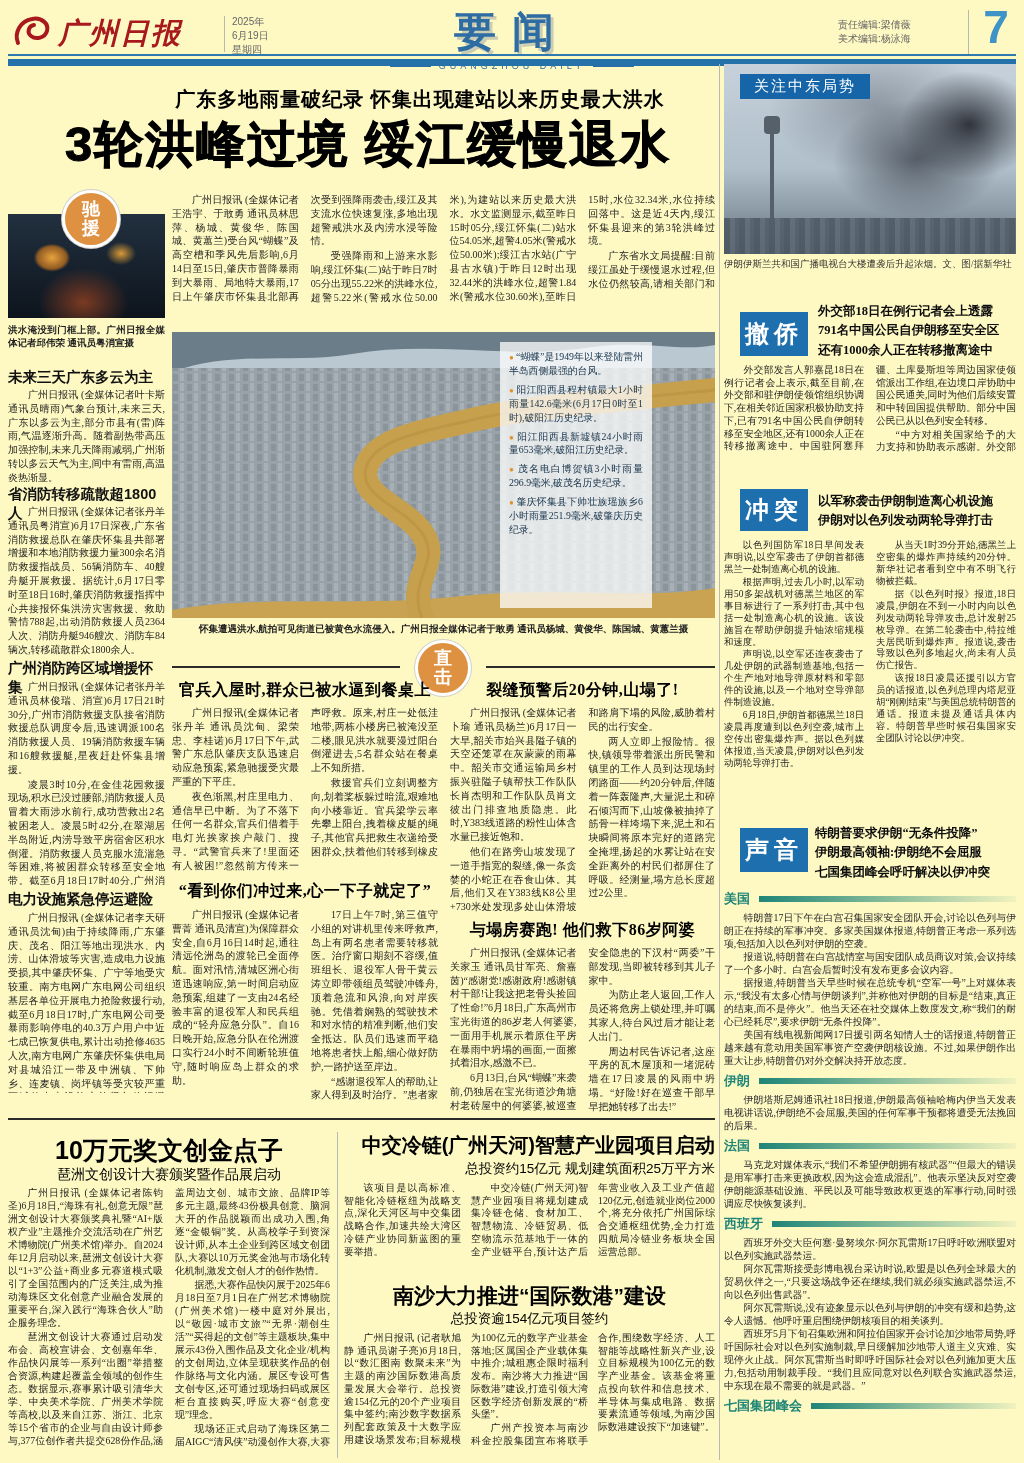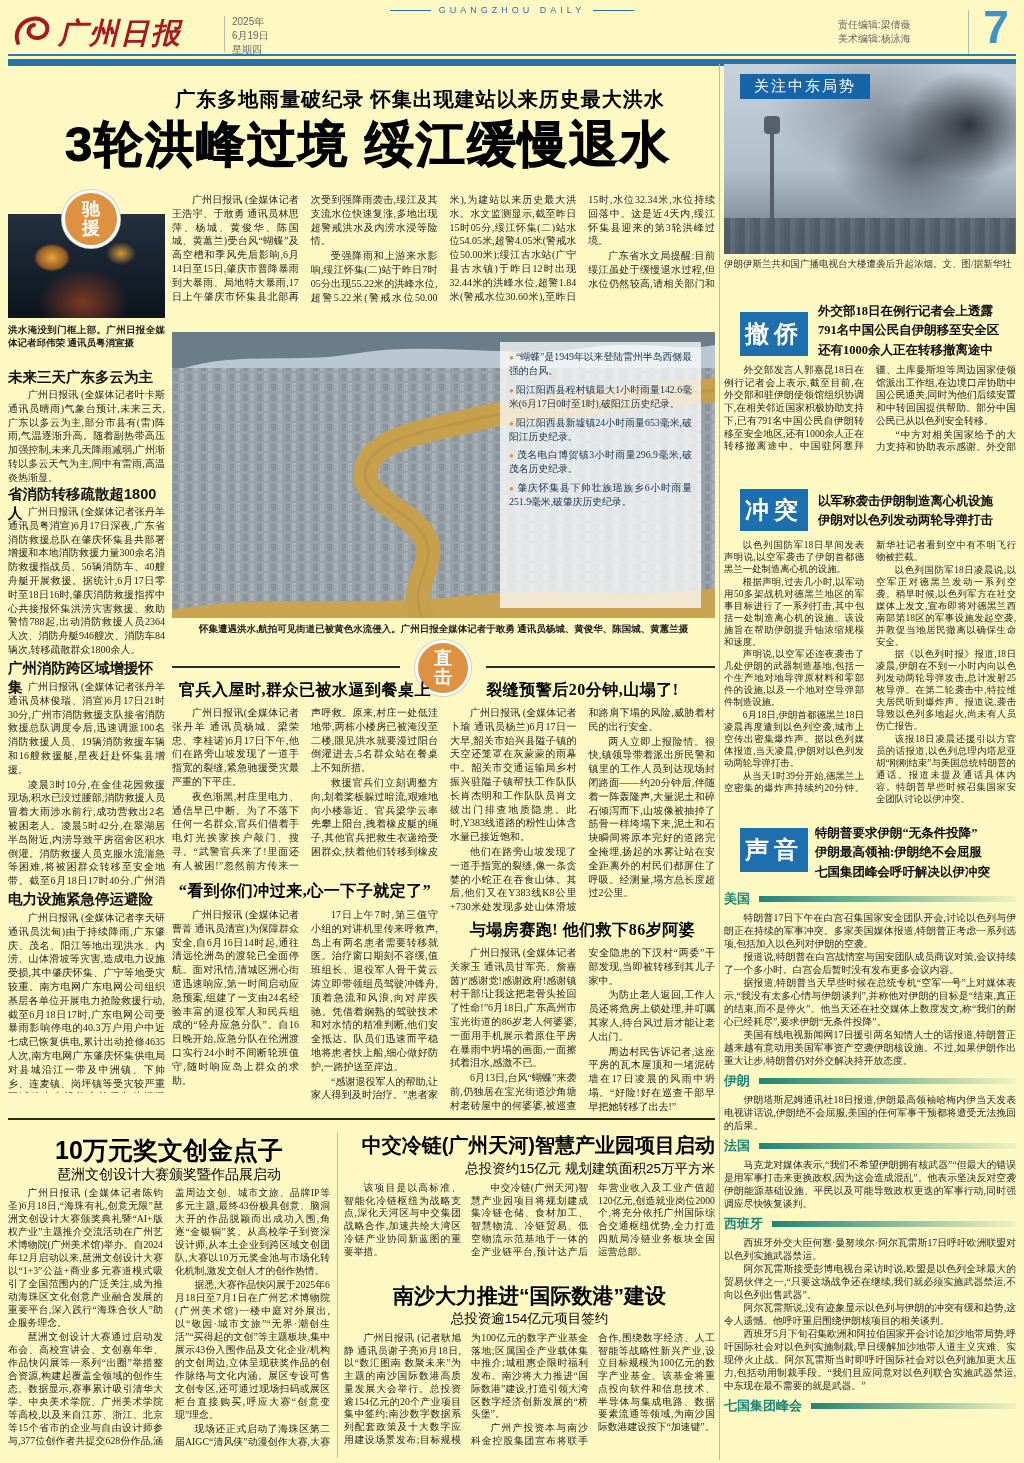--- a/index.html
+++ b/index.html
@@ -49,20 +49,21 @@
     <span style="font-family:'Liberation Serif',serif;font-style:italic;font-weight:bold;font-size:29px;color:#a8191e;letter-spacing:2px;white-space:nowrap;">广州日报</span>
   </div>
   <div class="abs vline" style="left:224px;top:16px;height:36px;"></div>
   <div class="abs hd-small" style="left:232px;top:15px;width:70px;">
     <div>2025年</div>
     <div>6月19日</div>
     <div>星期四</div>
   </div>
 
   <div class="abs" style="left:390px;top:4px;width:244px;text-align:center;">
+    <div style="font-size:42px;font-weight:bold;color:#2e6da3;letter-spacing:16px;text-shadow:3px 3px 0 rgba(140,150,160,.45);font-family:'Liberation Serif',serif;">要闻</div>
     <div style="display:flex;align-items:center;gap:8px;margin-top:1px;">
       <span style="flex:1;height:1px;background:#2e6da3;"></span>
       <span style="font-size:9px;color:#2e6da3;letter-spacing:4px;font-family:'Liberation Sans',sans-serif;">GUANGZHOU DAILY</span>
       <span style="flex:1;height:1px;background:#2e6da3;"></span>
     </div>
   </div>
 
   <div class="abs hd-small" style="left:838px;top:18px;width:125px;text-align:left;">
     <div>责任编辑:梁倩薇</div>
     <div>美术编辑:杨泳海</div>
@@ -124,41 +125,41 @@
           <rect x="8" y="1" width="4" height="8" fill="#a6b0b6"></rect>
         </pattern>
       </defs>
       <rect width="543" height="286" fill="#b9c8d1"></rect>
       <path d="M0,40 C60,18 120,32 180,22 C260,8 340,28 420,15 C470,8 510,20 543,13 L543,0 L0,0 Z" fill="#6b7d88"></path>
       <rect y="36" width="543" height="250" fill="url(#cityPat)"></rect>
       <path d="M0,278 C90,262 180,276 290,264 C390,254 470,268 543,256 L543,286 L0,286 Z" fill="#c9a352"></path>
       <path d="M250,286 C235,248 268,232 252,204 C236,176 186,166 194,136 C202,106 258,98 300,88 C350,76 420,70 543,58" fill="none" stroke="#c7a04e" stroke-width="24" stroke-linecap="round"></path>
       <path d="M250,286 C235,248 268,232 252,204 C236,176 186,166 194,136 C202,106 258,98 300,88 C350,76 420,70 543,58" fill="none" stroke="#b5883a" stroke-width="3" opacity=".4"></path>
     </svg>
-    <div style="position:absolute;left:328px;top:10px;width:201px;height:266px;background:rgba(255,255,255,.74);padding:8px 9px;box-sizing:border-box;">
+    <div style="position:absolute;left:328px;top:10px;width:152px;height:266px;background:rgba(255,255,255,.74);padding:8px 9px;box-sizing:border-box;">
       <div class="stat-list">
           <p>“蝴蝶”是1949年以来登陆雷州半岛西侧最强的台风。</p>
           <p>阳江阳西县程村镇最大1小时雨量142.6毫米(6月17日0时至1时),破阳江历史纪录。</p>
           <p>阳江阳西县新墟镇24小时雨量653毫米,破阳江历史纪录。</p>
           <p>茂名电白博贺镇3小时雨量296.9毫米,破茂名历史纪录。</p>
           <p>肇庆怀集县下帅壮族瑶族乡6小时雨量251.9毫米,破肇庆历史纪录。</p>
         </div>
     </div>
   </div>
   <div class="abs mini-caption" style="left:172px;top:623px;width:543px;text-align:center;font-weight:bold;">怀集遭遇洪水,航拍可见街道已被黄色水流侵入。广州日报全媒体记者于敢勇  通讯员杨城、黄俊华、陈国城、黄蕙兰摄</div>
 
   <div class="abs rule-dark" style="left:172px;top:666px;width:228px;"></div>
   <div class="abs rule-dark" style="left:486px;top:666px;width:229px;"></div>
   <div class="abs round-badge" style="left:415px;top:640px;width:50px;height:50px;font-size:18px;">
     <span>直击</span>
   </div>
 
   <div class="abs sub-hed" style="left:172px;top:680px;width:266px;">官兵入屋时,群众已被水逼到餐桌上</div>
   <div class="abs body-text cols-2" style="left:172px;top:706px;width:266px;height:170px;">
-      <p>广州日报讯(全媒体记者张丹羊 通讯员杨城、梁荣忠、李桂诺)6月17日下午,他们在路旁山坡发现了一道手指宽的裂缝,紧急驰援受灾最严重的下平庄。</p>
+      <p>广州日报讯(全媒体记者张丹羊 通讯员沈甸、梁荣忠、李桂诺)6月17日下午,武警广东总队肇庆支队迅速启动应急预案,紧急驰援受灾最严重的下平庄。</p>
       <p>夜色渐黑,村庄里电力、通信早已中断。为了不落下任何一名群众,官兵们借着手电灯光挨家挨户敲门、搜寻。“武警官兵来了!里面还有人被困!”忽然前方传来一声呼救。原来,村庄一处低洼地带,两栋小楼房已被淹没至二楼,眼见洪水就要漫过阳台倒灌进去,5名群众站在餐桌上不知所措。</p>
       <p>救援官兵们立刻调整方向,划着桨板躲过暗流,艰难地向小楼靠近。官兵梁学云率先攀上阳台,拽着橡皮艇的绳子,其他官兵把救生衣递给受困群众,扶着他们转移到橡皮艇上。一名刚刚被解救的群众激动得直抹眼泪。</p>
     </div>
   <div class="abs sub-hed" style="left:172px;top:881px;width:266px;">“看到你们冲过来,心一下子就定了”</div>
   <div class="abs body-text cols-2" style="left:172px;top:908px;width:266px;height:206px;">
       <p>广州日报讯 (全媒体记者曹菁 通讯员清宣)为保障群众安全,自6月16日14时起,通往清远伦洲岛的渡轮已全面停航。面对汛情,清城区洲心街道迅速响应,第一时间启动应急预案,组建了一支由24名经验丰富的退役军人和民兵组成的“轻舟应急分队”。自16日晚开始,应急分队在伦洲渡口实行24小时不间断轮班值守,随时响应岛上群众的求助。</p>
       <p>17日上午7时,第三值守小组的对讲机里传来呼救声,岛上有两名患者需要转移就医。治疗窗口期刻不容缓,值班组长、退役军人骨干黄云涛立即带领组员驾驶冲锋舟,顶着急流和风浪,向对岸疾驰。凭借着娴熟的驾驶技术和对水情的精准判断,他们安全抵达。队员们迅速而平稳地将患者扶上船,细心做好防护,一路护送至岸边。</p>
       <p>“感谢退役军人的帮助,让家人得到及时治疗。”患者家属眼眶泛红,“水这么大,船都停了,看到你们冲过来,心一下子就定了,没有你们冒险来救,后果不敢想!”</p>
     </div>
 
@@ -231,21 +232,20 @@
   <div class="abs" style="left:818px;top:492px;width:198px;">
     <div class="tag-hed">以军称袭击伊朗制造离心机设施</div>
     <div class="tag-hed">伊朗对以色列发动两轮导弹打击</div>
   </div>
   <div class="abs body-text cols-2" style="left:724px;top:540px;width:292px;height:266px;font-size:9.4px;line-height:1.27;">
       <p>以色列国防军18日早间发表声明说,以空军袭击了伊朗首都德黑兰一处制造离心机的设施。</p>
       <p>根据声明,过去几小时,以军动用50多架战机对德黑兰地区的军事目标进行了一系列打击,其中包括一处制造离心机的设施。该设施旨在帮助伊朗提升铀浓缩规模和速度。</p>
       <p>声明说,以空军还连夜袭击了几处伊朗的武器制造基地,包括一个生产地对地导弹原材料和零部件的设施,以及一个地对空导弹部件制造设施。</p>
       <p>6月18日,伊朗首都德黑兰18日凌晨再度遭到以色列空袭,城市上空传出密集爆炸声。据以色列媒体报道,当天凌晨,伊朗对以色列发动两轮导弹打击。</p>
       <p>从当天1时39分开始,德黑兰上空密集的爆炸声持续约20分钟。新华社记者看到空中有不明飞行物被拦截。</p>
-      <p>以色列国防军18日凌晨说,以空军正对德黑兰发动一系列空袭。稍早时候,以色列军方在社交媒体上发文,宣布即将对德黑兰西南部第18区的军事设施发起空袭,并敦促当地居民撤离以确保生命安全。</p>
       <p>据《以色列时报》报道,18日凌晨,伊朗在不到一小时内向以色列发动两轮导弹攻击,总计发射25枚导弹。在第二轮袭击中,特拉维夫居民听到爆炸声。报道说,袭击导致以色列多地起火,尚未有人员伤亡报告。</p>
       <p>该报18日凌晨还援引以方官员的话报道,以色列总理内塔尼亚胡“刚刚结束”与美国总统特朗普的通话。报道未提及通话具体内容。特朗普早些时候召集国家安全团队讨论以伊冲突。</p>
     </div>
 
   <div class="abs tagbox" style="left:740px;top:828px;width:68px;height:44px;font-size:24px;">声音</div>
   <div class="abs" style="left:815px;top:824px;width:201px;">
     <div class="tag-hed">特朗普要求伊朗“无条件投降”</div>
     <div class="tag-hed">伊朗最高领袖:伊朗绝不会屈服</div>
     <div class="tag-hed">七国集团峰会呼吁解决以伊冲突</div>
   </div>

